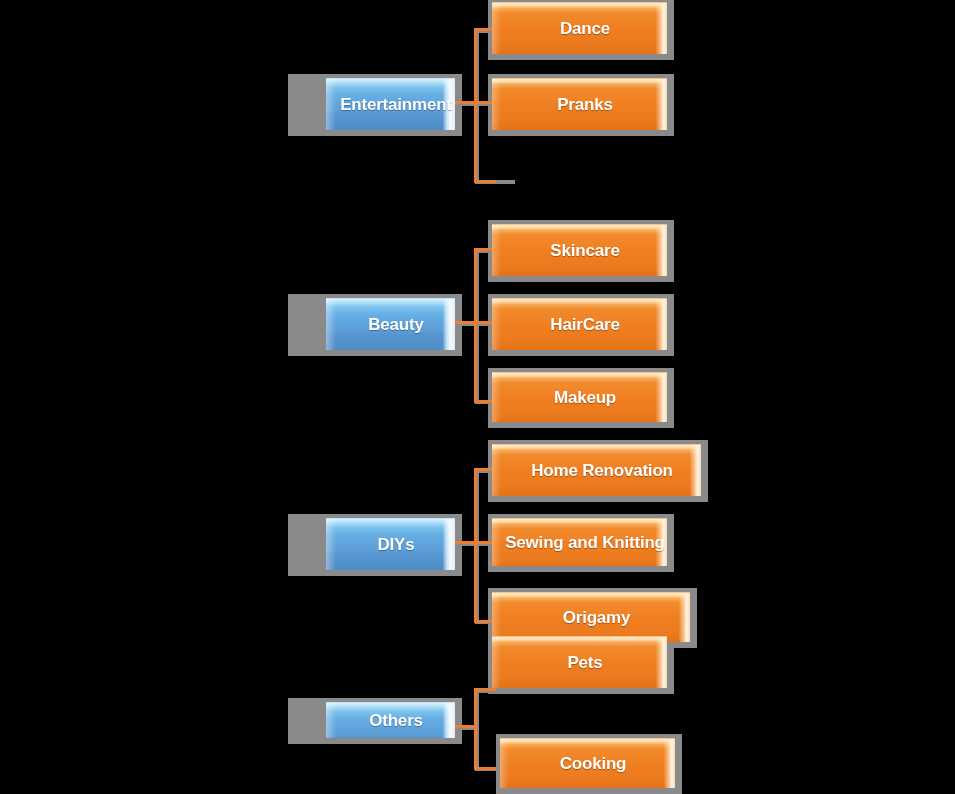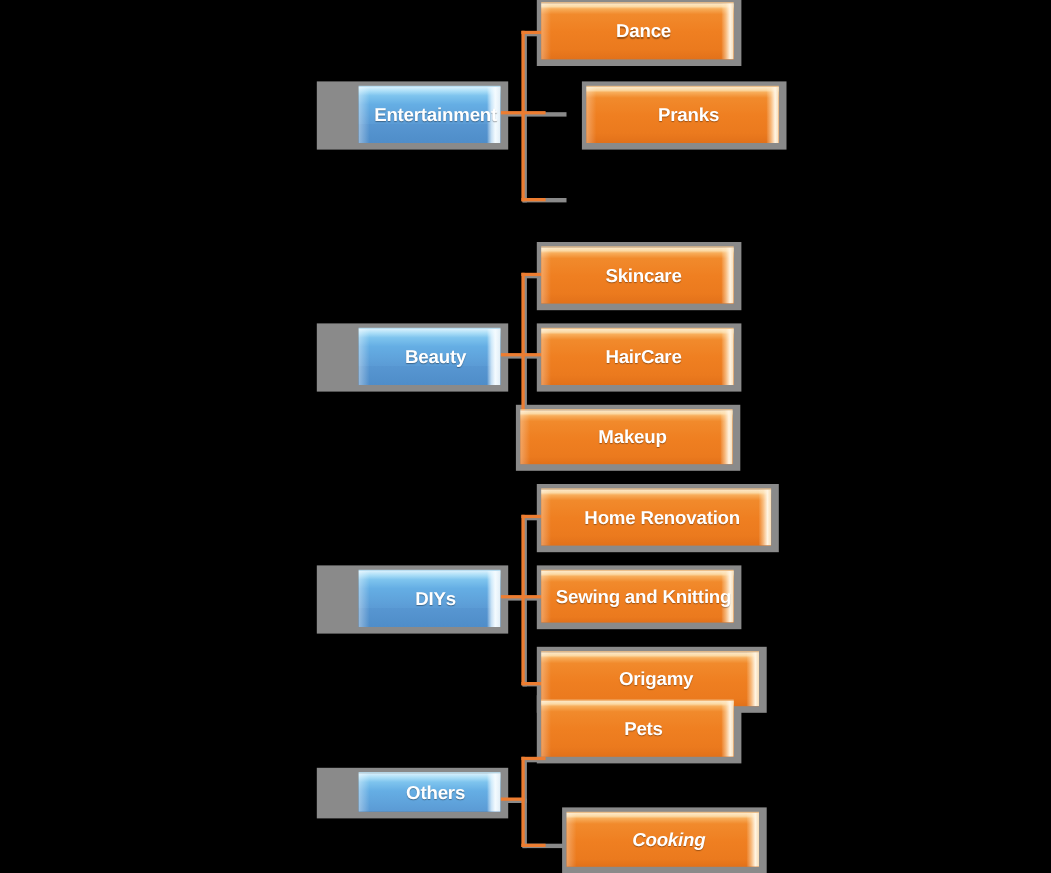--- a/index.html
+++ b/index.html
@@ -174,21 +174,21 @@
       <span class="label">Entertainment</span>
     </div>
   </div>
 
   <div class="node orange" style="left:492px; top:2px; width:175px; height:52px;">
     <div class="face">
       <span class="label">Dance</span>
     </div>
   </div>
 
-  <div class="node orange" style="left:492px; top:78px; width:175px; height:52px;margin-left:41px;">
+  <div class="node orange" style="left:492px; top:78px; width:175px; height:52px;">
     <div class="face">
       <span class="label">Pranks</span>
     </div>
   </div>
 
 
   <div class="conn" style="left:455px; top:220px; width:40px; height:205px;">
     <div class="shadow" style="left:20px;  top:29px;  width:4px;  height:155px;"></div>
     <div class="shadow" style="left:2px;   top:102px; width:22px; height:4px;"></div>
     <div class="shadow" style="left:20px;  top:29px;  width:40px; height:4px;"></div>
@@ -212,21 +212,21 @@
       <span class="label">Skincare</span>
     </div>
   </div>
 
   <div class="node orange" style="left:492px; top:298px; width:175px; height:52px;">
     <div class="face">
       <span class="label">HairCare</span>
     </div>
   </div>
 
-  <div class="node orange" style="left:473px; top:372px; width:193px; height:50px;">
+  <div class="node orange" style="left:492px; top:372px; width:175px; height:50px;">
     <div class="face">
       <span class="label">Makeup</span>
     </div>
   </div>
 
   <div class="conn" style="left:455px; top:440px; width:40px; height:205px;">
     <div class="shadow" style="left:20px;  top:29px;  width:4px;  height:155px;"></div>
     <div class="shadow" style="left:2px;   top:102px; width:22px; height:4px;"></div>
     <div class="shadow" style="left:20px;  top:29px;  width:40px; height:4px;"></div>
     <div class="shadow" style="left:20px;  top:102px; width:40px; height:4px;"></div>
@@ -278,19 +278,19 @@
       <span class="label">Others</span>
     </div>
   </div>
 
   <div class="node orange" style="left:492px; top:636px; width:175px; height:52px;">
     <div class="face">
       <span class="label">Pets</span>
     </div>
   </div>
 
-  <div class="node orange" style="left:515px; top:738px; width:175px; height:50px;font-style:italic;">
+  <div class="node orange" style="left:500px; top:738px; width:175px; height:50px;">
     <div class="face">
       <span class="label">Cooking</span>
     </div>
   </div>
 
 </div>
 
 </body></html>

